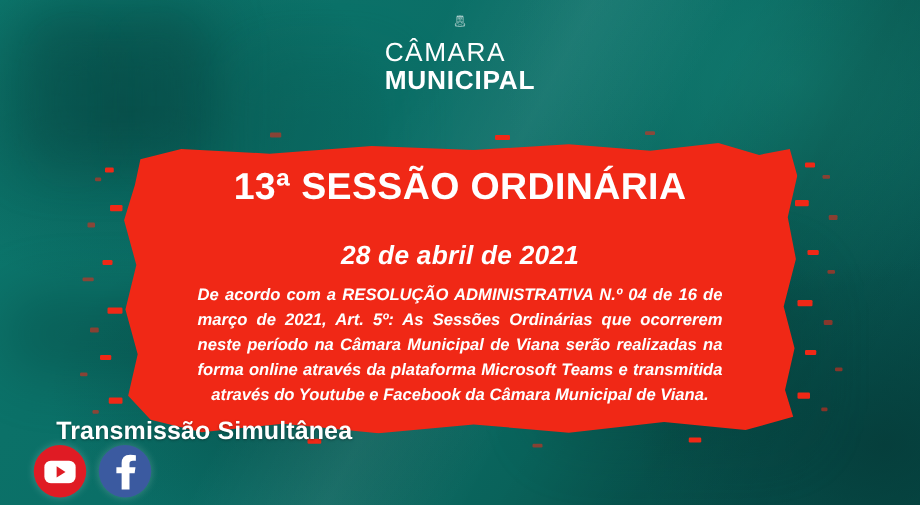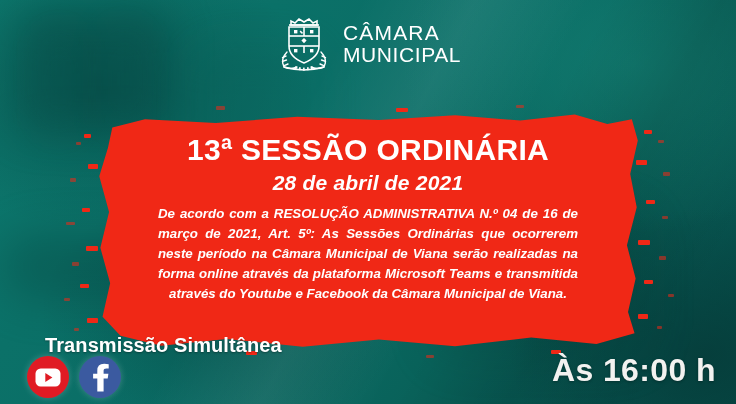--- a/index.html
+++ b/index.html
@@ -53,31 +53,32 @@
   
   .brand {
     position: absolute;
     left: 0; right: 0;
     top: 11px;
     height: 64px;
     display: flex;
     align-items: center;
     justify-content: center;
     gap: 10px;
+    flex-direction: column;
   }
   .crest { width: 58px; height: 62px; display: block; }
   .brand-text {
     display: flex;
     flex-direction: column;
     justify-content: center;
     line-height: 1.0;
     color: #ffffff;
   }
   .brand-l1 { font-size: 21px; font-weight: 400; letter-spacing: 1.2px; }
-  .brand-l2 { font-size: 21px; font-weight: 400; letter-spacing: 0.6px; margin-top: 1px; }
+  .brand-l2 { font-size: 21px; font-weight: 700; letter-spacing: 0.6px; margin-top: 1px; }
   .brand-l3 { font-size: 21px; font-weight: 800; letter-spacing: 0.4px; margin-top: 1px; }
 
   
   .banner-wrap {
     position: absolute;
     left: 96px;
     top: 112px;
     width: 544px;
     height: 238px;
   }
@@ -109,21 +110,21 @@
     text-align: center;
   }
   .session-title {
     font-size: 30px;
     font-weight: 700;
     letter-spacing: 0.3px;
     line-height: 1.05;
     white-space: nowrap;
   }
   .session-date {
-    margin-top: 5px;
+    margin-top: 27px;
     font-size: 21px;
     font-weight: 700;
     font-style: italic;
     letter-spacing: 0.2px;
   }
   .session-body {
     margin-top: 9px;
     width: 420px;
     font-size: 13.3px;
     font-weight: 700;
@@ -289,15 +290,14 @@
     <div class="social-badge fb">
       <svg width="22" height="30" viewBox="0 0 22 30">
         <path d="M14.6 29.5 L14.6 16.6 L18.7 16.6 L19.4 11.7 L14.6 11.7 L14.6 8.7
                  Q14.6 6.6 17.4 6.6 L19.7 6.6 L19.7 2.2 Q17.6 1.8 15.2 1.8
                  Q11.6 1.8 9.9 3.6 Q8.3 5.4 8.3 8.4 L8.3 11.7 L4.1 11.7 L4.1 16.6
                  L8.3 16.6 L8.3 29.5 Z" fill="#ffffff"></path>
       </svg>
     </div>
   </div>
 
-  <div class="air-time">Às 16:00 h</div>
 
 </div>
 
 </body></html>

